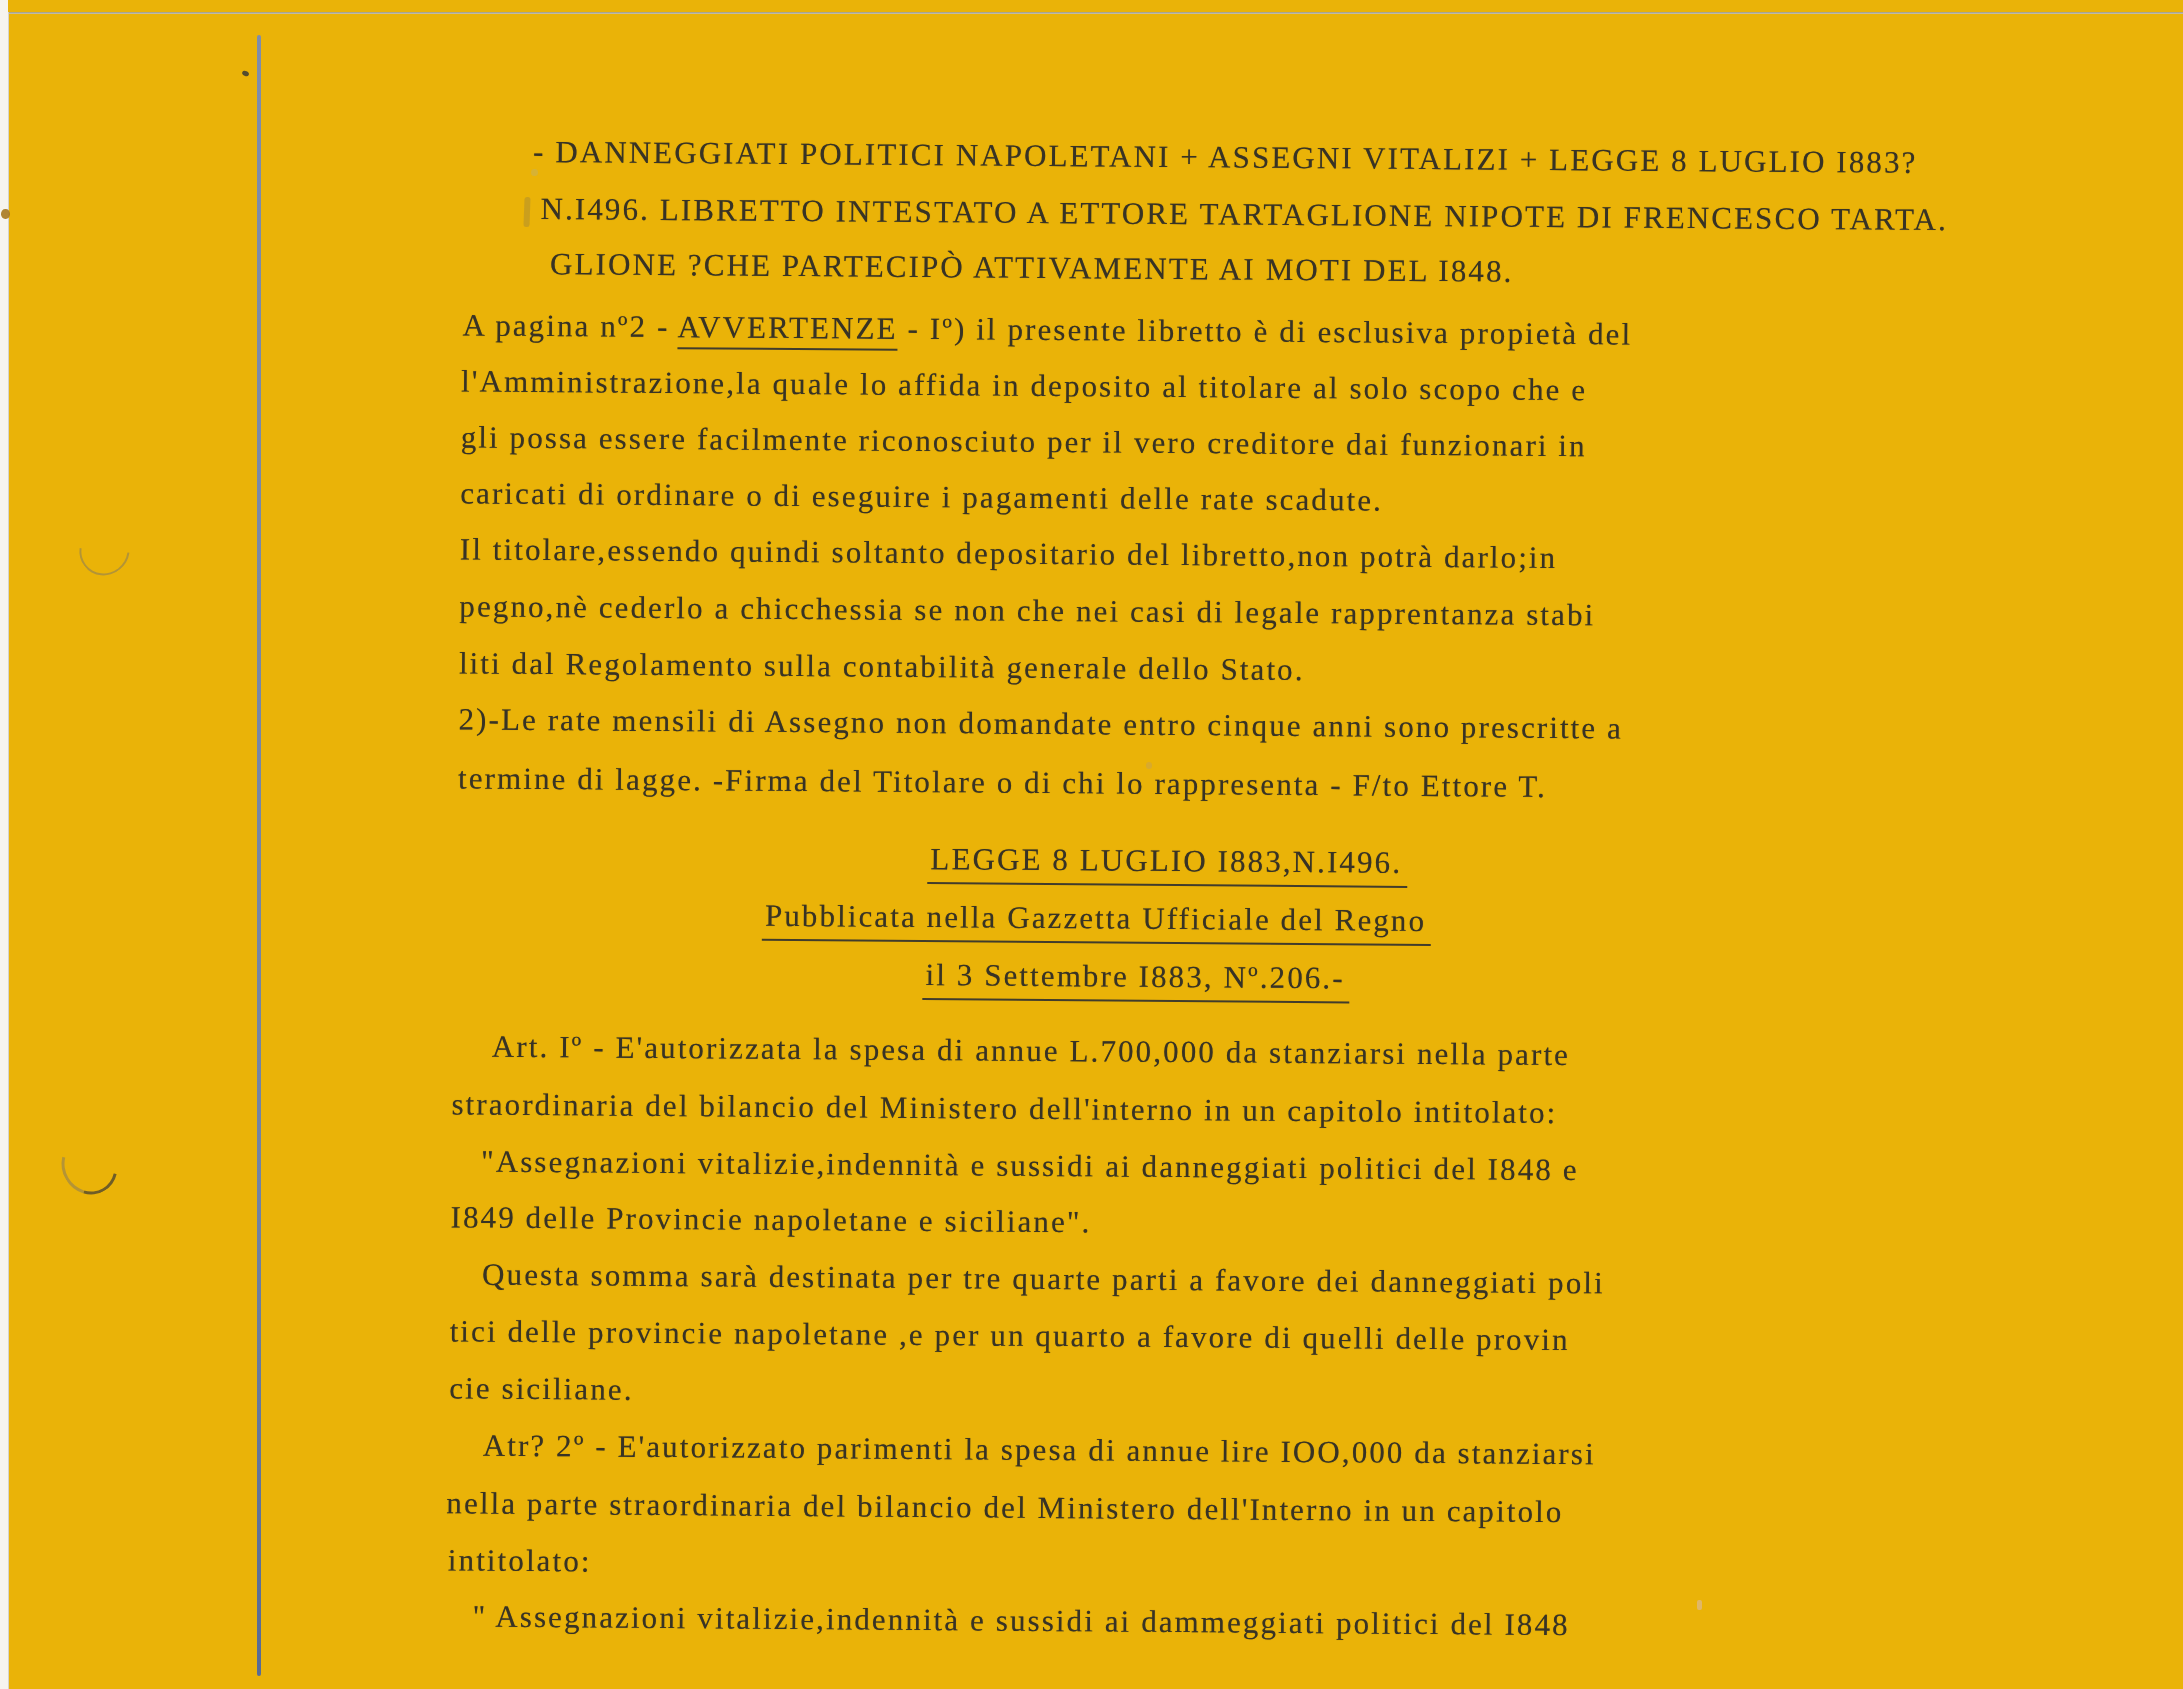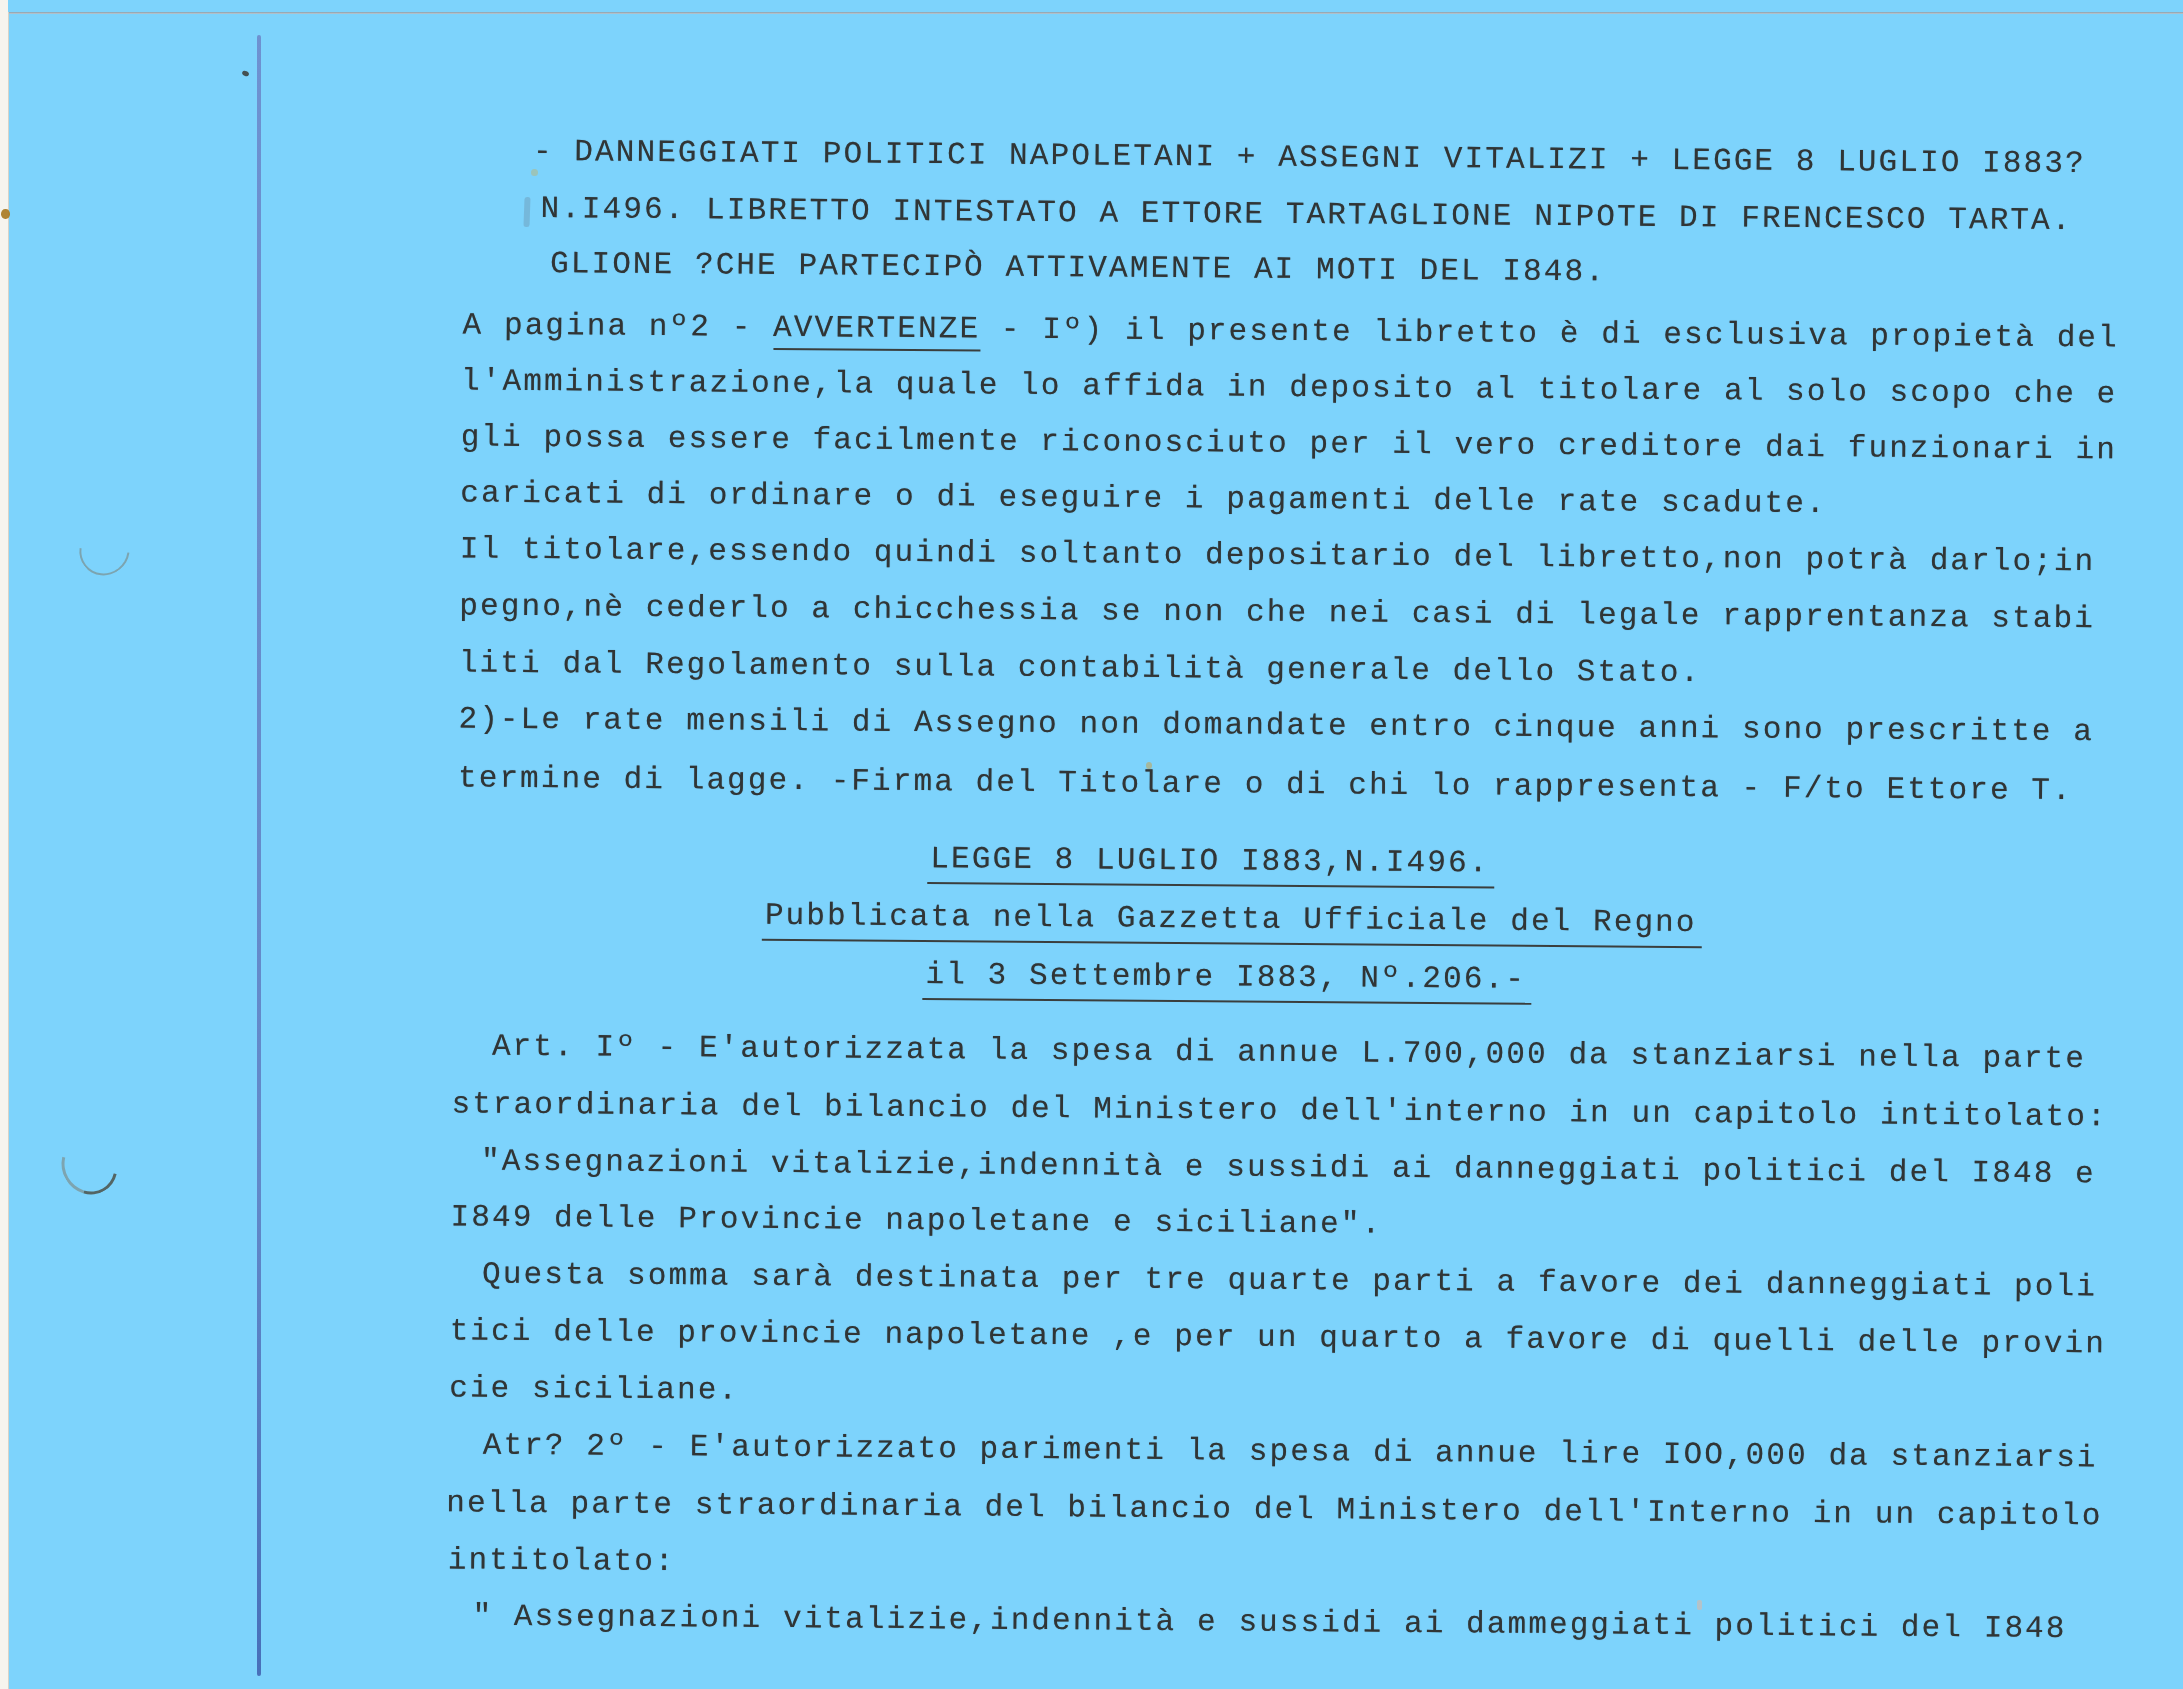--- a/index.html
+++ b/index.html
@@ -1,21 +1,21 @@
 <!DOCTYPE html>
 <html style="font-size:10.4px"><head>
 <meta charset="utf-8">
 <style>
   html,body{margin:0;padding:0;background:#e8e6e0;}
   .page{
     position:relative;
     width:2183px;height:1689px;
-    background:#7dd3fc;
+    background:#eab308;
     overflow:hidden;
-    font-family:Liberation Mono, monospace;
+    font-family:Liberation Serif, serif;
   }
   
   .edge-top{position:absolute;left:7.8px;top:11.7px;right:0;height:1.9px;
     background:linear-gradient(to bottom,#8f959c,#c6c9cd);opacity:.85;}
   .edge-left{position:absolute;left:7.8px;top:11.7px;width:1.3px;height:1678px;
     background:#d6d3c8;}
   .gutter{position:absolute;left:0;top:0;width:7.8px;height:1689px;background:#f6f4ee;}
   .margin-rule{position:absolute;left:257px;top:35px;width:3.9px;height:1641px;
     background:linear-gradient(to bottom,#6b86c9 0%,#5d7bc0 70%,#3f5fae 99%);
     opacity:.85;border-radius:1.9px;}

